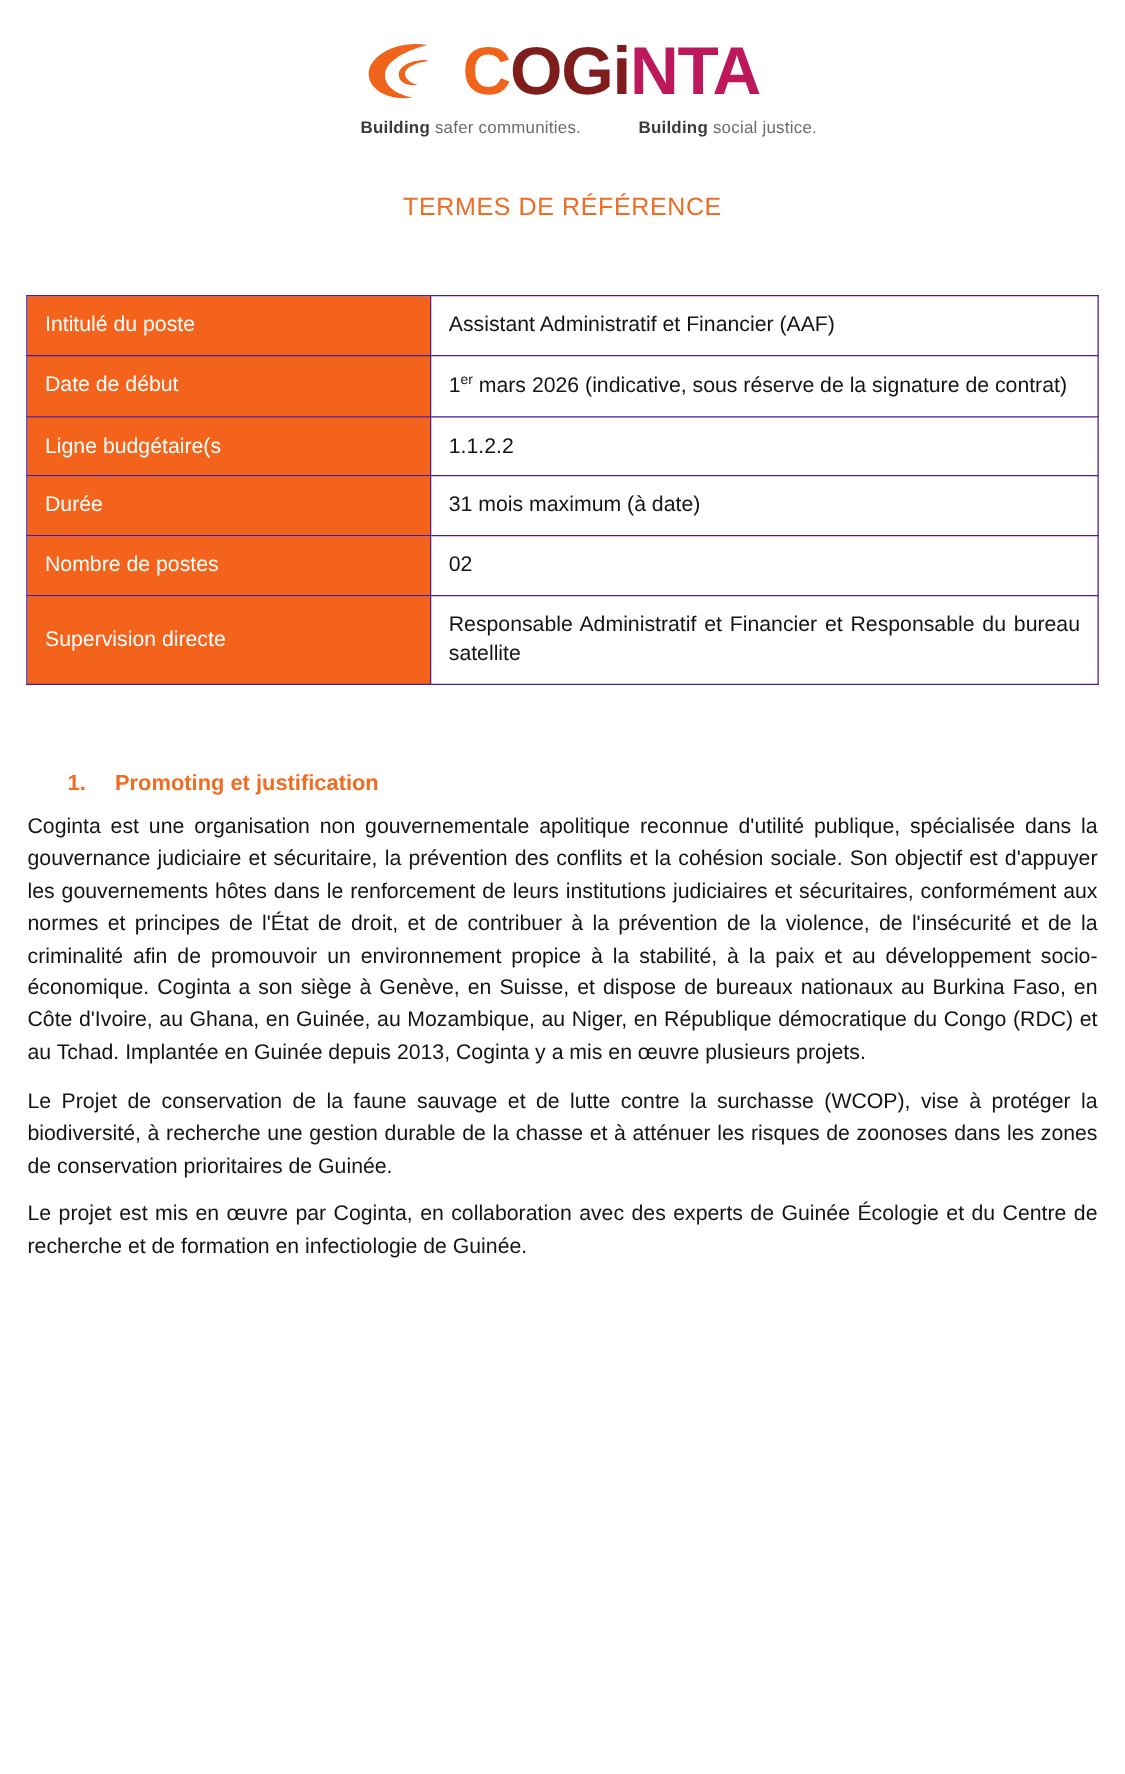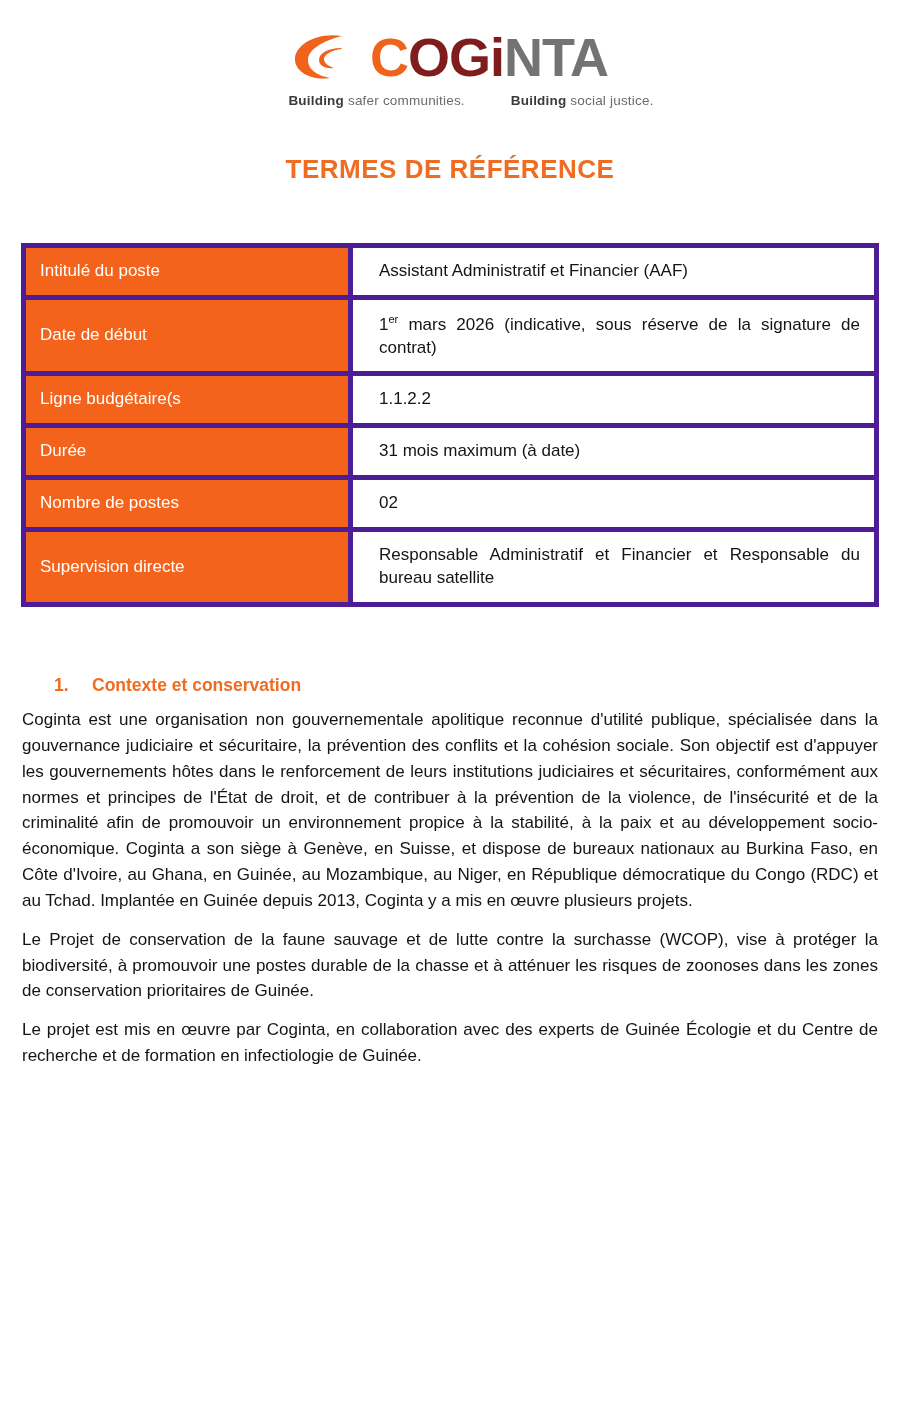--- a/index.html
+++ b/index.html
@@ -43,67 +43,67 @@
   .logo-mark svg { display: block; }
   .logo-word {
     font-size: 54px;
     font-weight: bold;
     letter-spacing: -1px;
     line-height: 1;
     display: inline-block;
   }
   .logo-word .c1 { color: #f0631b; }
   .logo-word .c2 { color: #7f1d1d; }
-  .logo-word .c3 { color: #737373; }
+  .logo-word .c3 { color: #be185d; }
   .logo-tag {
     margin-top: 6px;
     font-size: 13.5px;
     color: #6b6b6b;
     letter-spacing: 0.2px;
   }
   .logo-tag b { color: #3b3b3b; font-weight: bold; margin-left: 42px; }
 
   
   .doc-title {
     text-align: center;
     color: #ef6c23;
-    font-size: 26px;
-    font-weight: bold;
+    font-size: 20px;
+    font-weight: normal;
     letter-spacing: 0.5px;
     margin-top: 46px;
     margin-bottom: 0;
   }
 
   
   table.info {
     border-collapse: collapse;
     width: 858px;
     margin: 58px auto 0 auto;
     table-layout: fixed;
   }
   table.info td {
-    border: 5px solid #4c1d95;
+    border: 1px solid #4c1d95;
     vertical-align: middle;
     padding: 12px 12px;
     font-size: 17px;
     line-height: 1.35;
   }
   table.info td.k {
     width: 296px;
     background: #f4631b;
     color: #ffffff;
     font-weight: normal;
     padding-left: 14px;
   }
   table.info td.v {
     background: #ffffff;
     color: #141414;
     text-align: justify;
     text-justify: inter-word;
-    padding-left: 26px;
+    padding-left: 14px;
     padding-right: 14px;
   }
   table.info td.v.nojust { text-align: left; }
   sup { font-size: 0.65em; vertical-align: super; }
 
   
   .section-head {
     margin: 68px 0 0 0;
     padding-left: 54px;
     color: #ef6c23;
@@ -170,21 +170,21 @@
         <td class="k">Nombre de postes</td>
         <td class="v nojust">02</td>
       </tr>
       <tr>
         <td class="k">Supervision directe</td>
         <td class="v">Responsable Administratif et Financier et Responsable du bureau satellite</td>
       </tr>
     </tbody>
   </table>
 
-  <div class="section-head"><span class="num">1.</span><span>Contexte et conservation</span></div>
+  <div class="section-head"><span class="num">1.</span><span>Promoting et justification</span></div>
 
   <div class="body-wrap">
     <p class="body first">Coginta est une organisation non gouvernementale apolitique reconnue d'utilité publique, spécialisée dans la gouvernance judiciaire et sécuritaire, la prévention des conflits et la cohésion sociale. Son objectif est d'appuyer les gouvernements hôtes dans le renforcement de leurs institutions judiciaires et sécuritaires, conformément aux normes et principes de l'État de droit, et de contribuer à la prévention de la violence, de l'insécurité et de la criminalité afin de promouvoir un environnement propice à la stabilité, à la paix et au développement socio-économique. Coginta a son siège à Genève, en Suisse, et dispose de bureaux nationaux au Burkina Faso, en Côte d'Ivoire, au Ghana, en Guinée, au Mozambique, au Niger, en République démocratique du Congo (RDC) et au Tchad. Implantée en Guinée depuis 2013, Coginta y a mis en œuvre plusieurs projets.</p>
-    <p class="body">Le Projet de conservation de la faune sauvage et de lutte contre la surchasse (WCOP), vise à protéger la biodiversité, à promouvoir une postes durable de la chasse et à atténuer les risques de zoonoses dans les zones de conservation prioritaires de Guinée.</p>
+    <p class="body">Le Projet de conservation de la faune sauvage et de lutte contre la surchasse (WCOP), vise à protéger la biodiversité, à recherche une gestion durable de la chasse et à atténuer les risques de zoonoses dans les zones de conservation prioritaires de Guinée.</p>
     <p class="body">Le projet est mis en œuvre par Coginta, en collaboration avec des experts de Guinée Écologie et du Centre de recherche et de formation en infectiologie de Guinée.</p>
   </div>
 
 </div>
 
 </body></html>

